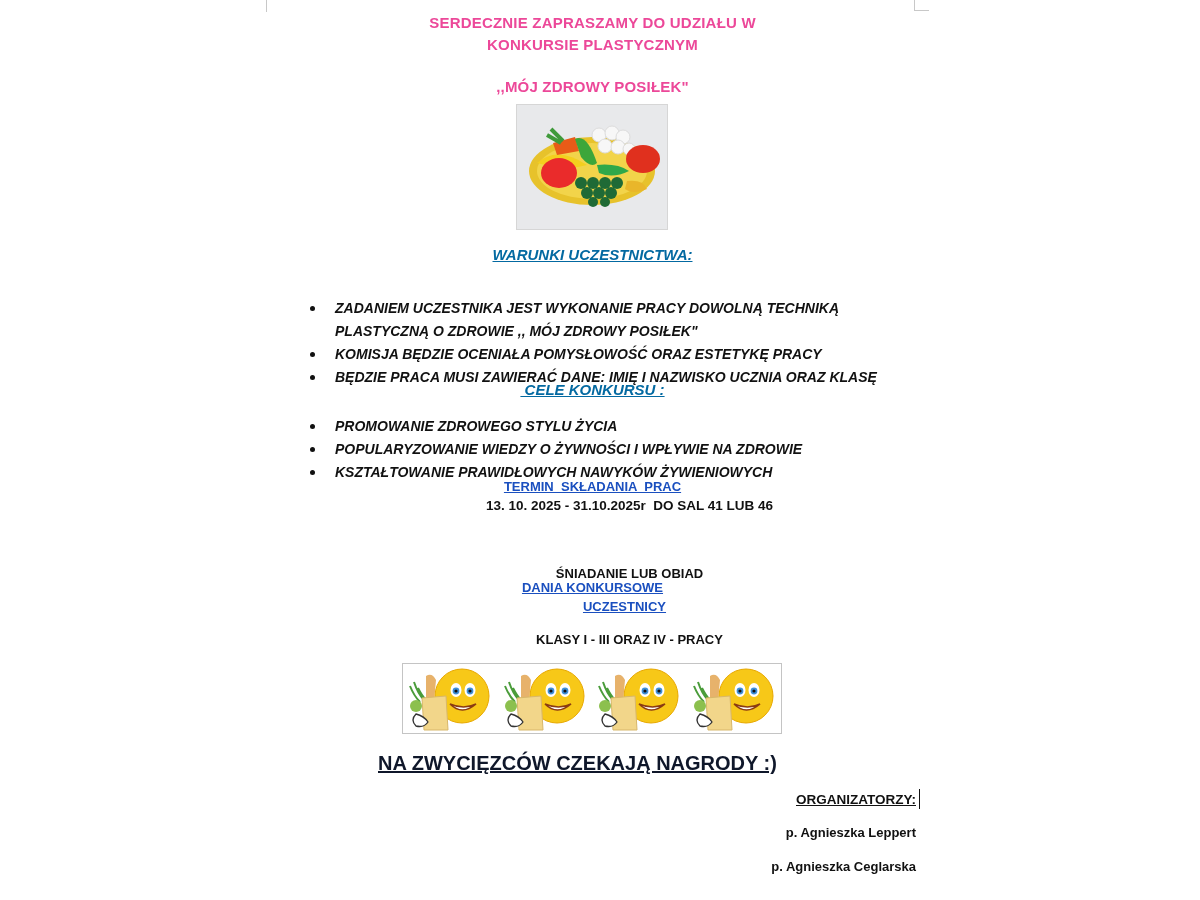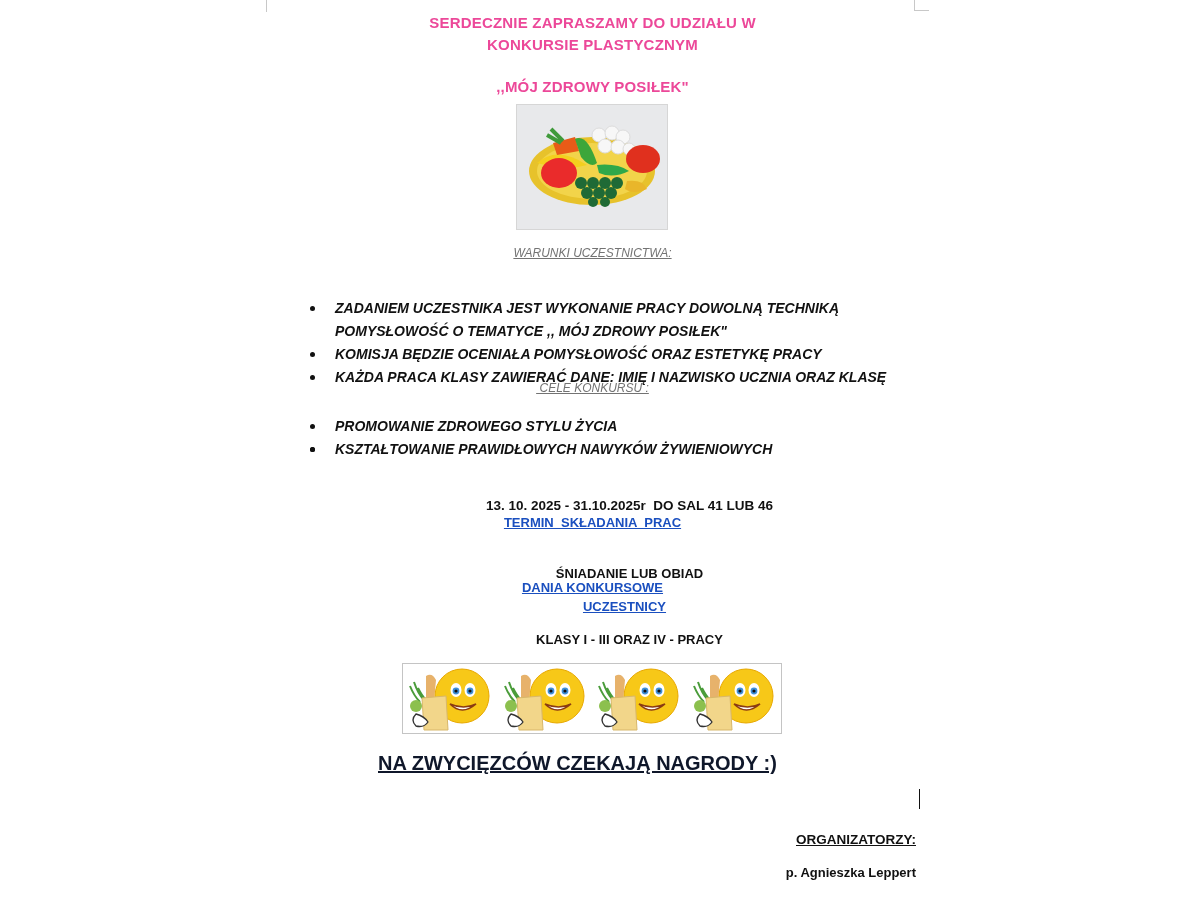--- a/index.html
+++ b/index.html
@@ -18,22 +18,22 @@
   #t2 { top:36px; }
   #t3 { top:78px; }
 
   .photo {
     position:absolute; left:516px; top:104px; width:150px; height:124px;
     background:#e9eaec; border:1px solid #d6d6d6; overflow:hidden;
   }
 
   .h-section {
     position:absolute; left:0; width:1185px; text-align:center;
-    font-weight:normal; font-style:italic; text-decoration:underline; color:#737373;
-    font-size:12px;
+    font-weight:bold; font-style:italic; text-decoration:underline; color:#0369a1;
+    font-size:15px;
   }
   #warunki-h { top:246px; }
   #cele-h { top:381px; }
 
   .bullets { position:absolute; left:296px; margin:10px; padding:0; list-style:none; }
   .bullets li {
     position:relative; padding-left:29px; font-weight:bold; font-style:italic;
     font-size:14px; line-height:23px; color:#111;
   }
   .bullets li .dot {
@@ -58,21 +58,21 @@
     position:absolute; left:402px; top:663px; width:378px; height:69px;
     border:1px solid #c4c4c4; background:#fff; display:flex; justify-content:space-around; align-items:center;
   }
   .emoji-cell { position:relative; width:92px; height:66px; }
 
   #prizes {
     position:absolute; left:378px; top:752px; font-size:20px; font-weight:bold;
     color:#0f172a; text-decoration:underline;
   }
   .org {
-    position:absolute; right:284px; font-weight:bold; font-size:13px; color:#111; text-align:right;margin-top:40px;
+    position:absolute; right:284px; font-weight:bold; font-size:13px; color:#111; text-align:right;
   }
   #org-h { top:792px; text-decoration:underline; font-size:13.5px; }
   #org-1 { top:825px; }
   #org-2 { top:859px; }
   .cursor { position:absolute; left:919px; top:789px; width:1px; height:20px; background:#111; }
 </style>
 </head>
 <body>
 
 <div class="corner-mark corner-tl"></div>
@@ -112,33 +112,33 @@
       <circle cx="94" cy="88" r="6"></circle>
         <circle cx="76" cy="97" r="5"></circle>
         <circle cx="88" cy="97" r="5"></circle>
     </g>
     <path d="M110 76 Q126 74 130 84 Q116 90 108 84 Z" fill="#e9b62a"></path>
   </svg>
 </div>
 
 <div class="h-section" id="warunki-h">WARUNKI UCZESTNICTWA:</div>
 <ul class="bullets" id="warunki-list">
-  <li><span class="dot"></span><span>ZADANIEM UCZESTNIKA JEST WYKONANIE PRACY DOWOLNĄ TECHNIKĄ</span><br><span>POMYSŁOWOŚĆ O TEMATYCE ,, MÓJ ZDROWY POSIŁEK"</span></li>
+  <li><span class="dot"></span><span>ZADANIEM UCZESTNIKA JEST WYKONANIE PRACY DOWOLNĄ TECHNIKĄ</span><br><span>PLASTYCZNĄ O ZDROWIE ,, MÓJ ZDROWY POSIŁEK"</span></li>
   <li><span class="dot"></span><span>KOMISJA BĘDZIE OCENIAŁA POMYSŁOWOŚĆ ORAZ ESTETYKĘ PRACY</span></li>
-  <li><span class="dot"></span><span>KAŻDA PRACA KLASY ZAWIERAĆ DANE: IMIĘ I NAZWISKO UCZNIA ORAZ KLASĘ</span></li>
+  <li><span class="dot"></span><span>BĘDZIE PRACA MUSI ZAWIERAĆ DANE: IMIĘ I NAZWISKO UCZNIA ORAZ KLASĘ</span></li>
 </ul>
 
 <div class="h-section" id="cele-h" style="white-space:pre;"> CELE KONKURSU :</div>
 <ul class="bullets" id="cele-list">
   <li><span class="dot"></span><span>PROMOWANIE ZDROWEGO STYLU ŻYCIA</span></li>
-  <li><span class="dot"></span></li>
+  <li><span class="dot"></span><span>POPULARYZOWANIE WIEDZY O ŻYWNOŚCI I WPŁYWIE NA ZDROWIE</span></li>
   <li><span class="dot"></span><span>KSZTAŁTOWANIE PRAWIDŁOWYCH NAWYKÓW ŻYWIENIOWYCH</span></li>
 </ul>
 
-<div class="center-line link" id="termin-h" style="white-space:pre;margin-top:36px;">TERMIN  SKŁADANIA  PRAC</div>
+<div class="center-line link" id="termin-h" style="white-space:pre;">TERMIN  SKŁADANIA  PRAC</div>
 <div class="center-line black" id="termin-v" style="white-space:pre;">13. 10. 2025 - 31.10.2025r  DO SAL 41 LUB 46</div>
 
 <div class="center-line link" id="dania-h">DANIA KONKURSOWE</div>
 <div class="center-line black" id="dania-v">ŚNIADANIE LUB OBIAD</div>
 
 <div class="center-line link" id="ucz-h">UCZESTNICY</div>
 <div class="center-line black" id="ucz-v">KLASY I - III ORAZ IV - PRACY</div>
 
 <div class="emoji-strip" id="emoji-strip">
     <div class="emoji-cell">

